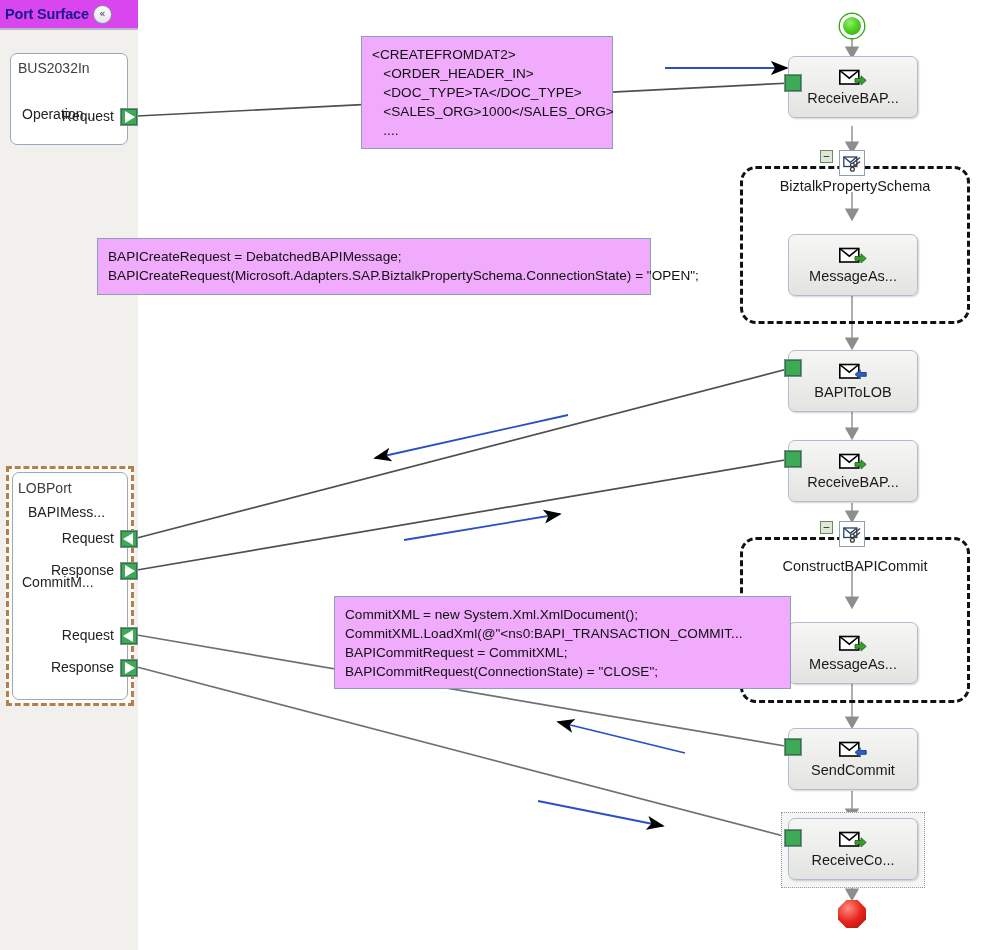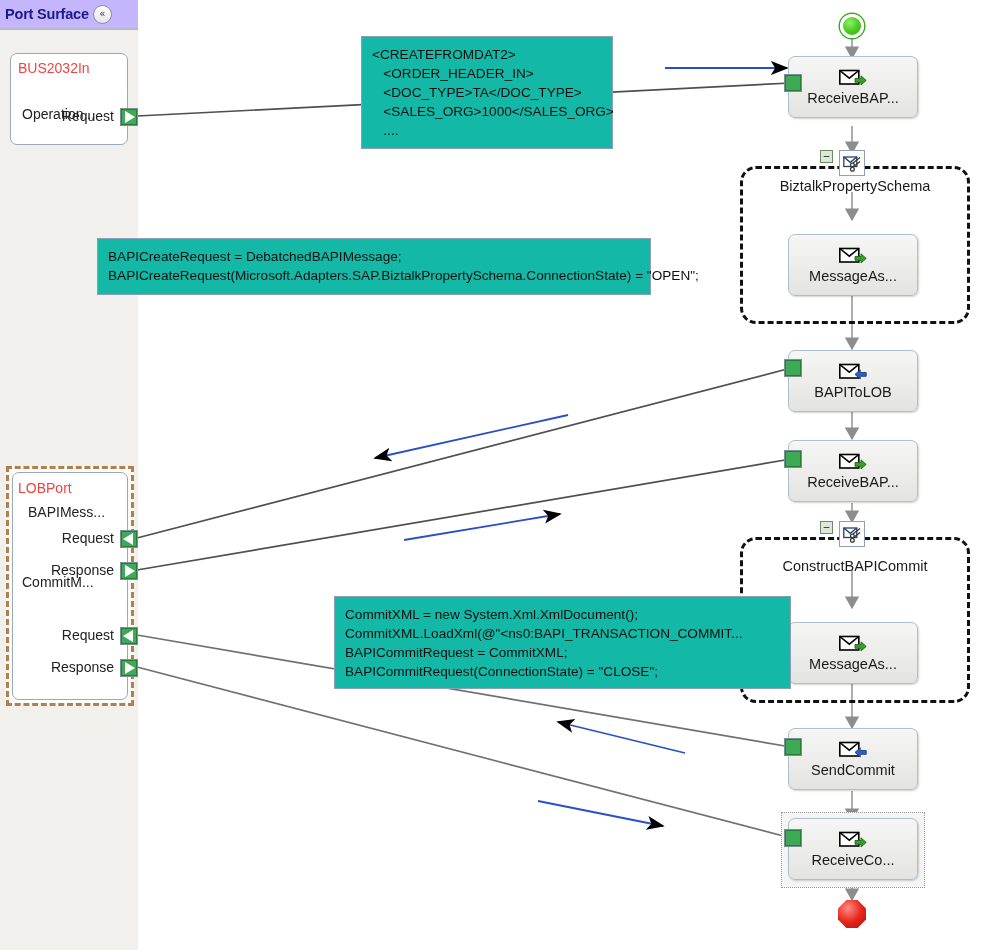--- a/index.html
+++ b/index.html
@@ -28,21 +28,21 @@
     width: 138px;
     height: 950px;
     background: #f1f0ec;
     box-sizing: border-box;
   }
   .port-surface-header {
     position: absolute;
     left: 0; top: 0;
     width: 138px;
     height: 30px;
-    background: #c4b5fd;
+    background: #d946ef;
     border-bottom: 2px solid #b8b8c8;
     box-sizing: border-box;
     display: flex;
     align-items: center;
     padding-left: 5px;
   }
   .port-surface-title {
     font-size: 14.5px;
     font-weight: bold;
     color: #1a1a8c;
@@ -75,21 +75,21 @@
   }
   .port-selected-frame {
     position: absolute;
     border: 3px dashed #b08050;
     box-sizing: border-box;
     background: #fdfcf8;
   }
   .port-title {
     position: absolute;
     font-size: 14px;
-    color: #ef4444;
+    color: #404040;
     white-space: nowrap;
   }
   .port-optype {
     position: absolute;
     font-size: 14px;
     color: #222;
     white-space: nowrap;
   }
   .port-rowlabel {
     position: absolute;
@@ -204,21 +204,21 @@
     justify-content: center;
     font-size: 11px;
     line-height: 1;
     color: #2c4020;
     font-family: "DejaVu Sans Mono", monospace;
   }
 
   
   .callout {
     position: absolute;
-    background: #14b8a6;
+    background: #f0abfc;
     border: 1px solid #8ba0b8;
     box-sizing: border-box;
     padding: 8px 10px;
   }
   .callout-line {
     font-size: 13.6px;
     color: #101010;
     white-space: nowrap;
     line-height: 19px;
   }

